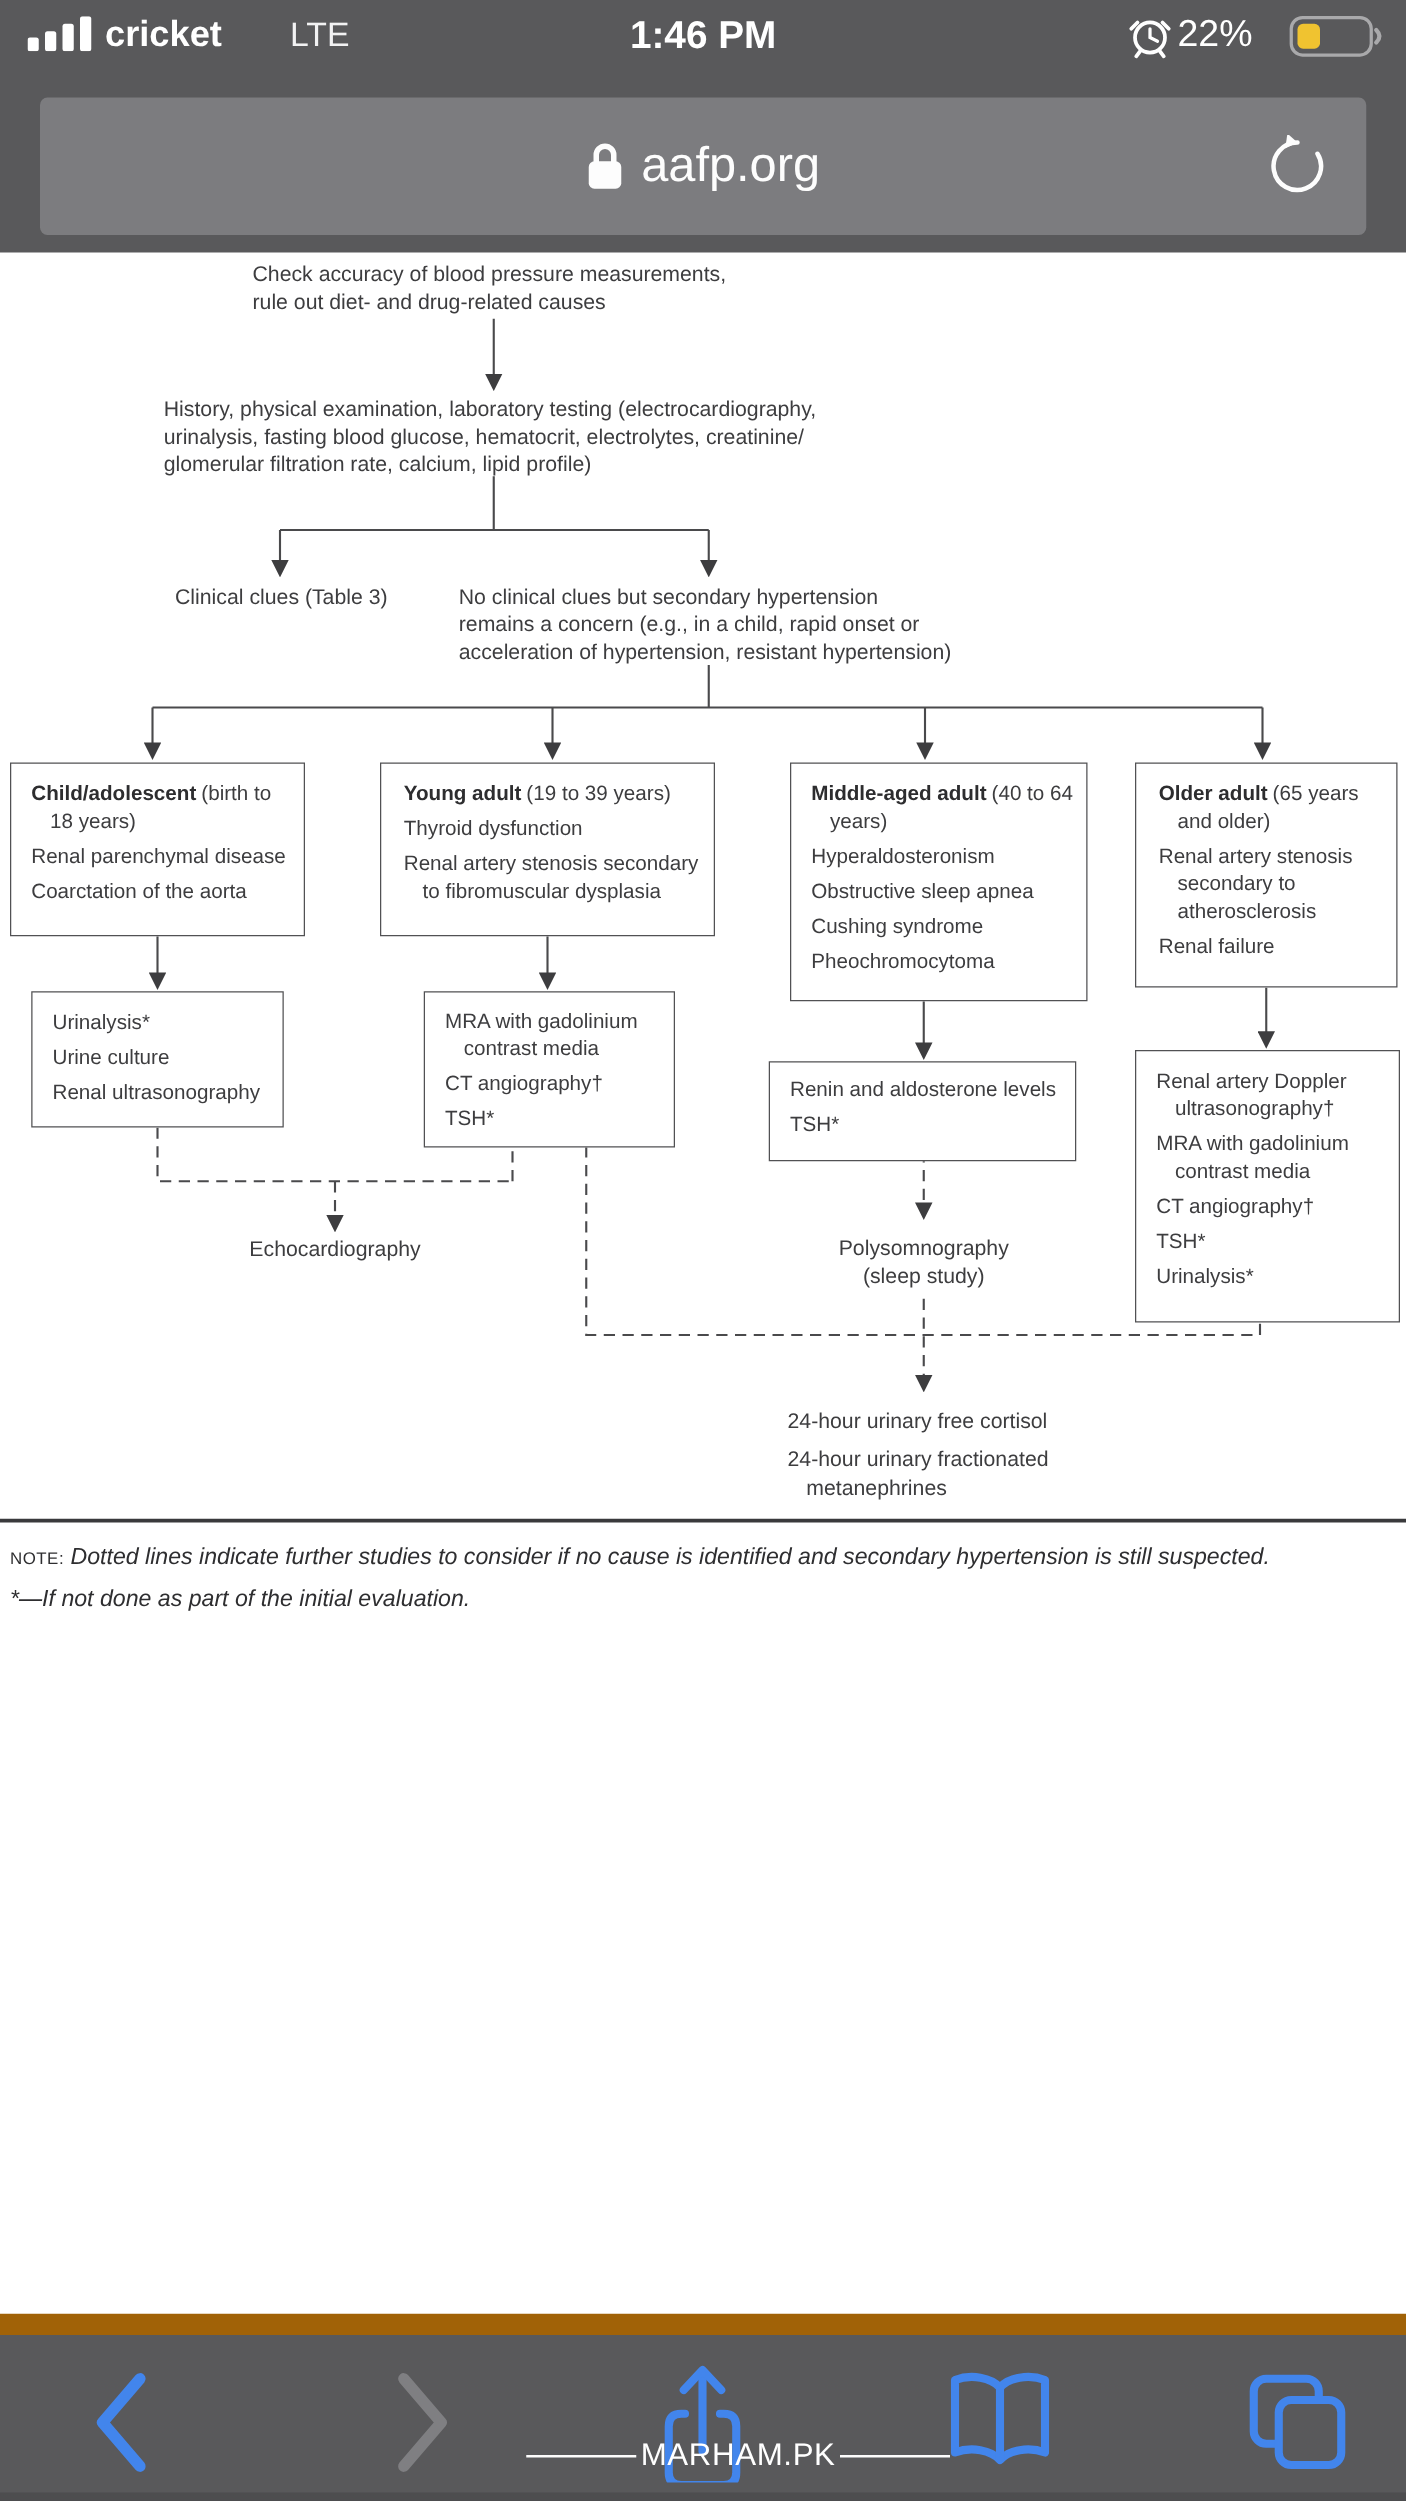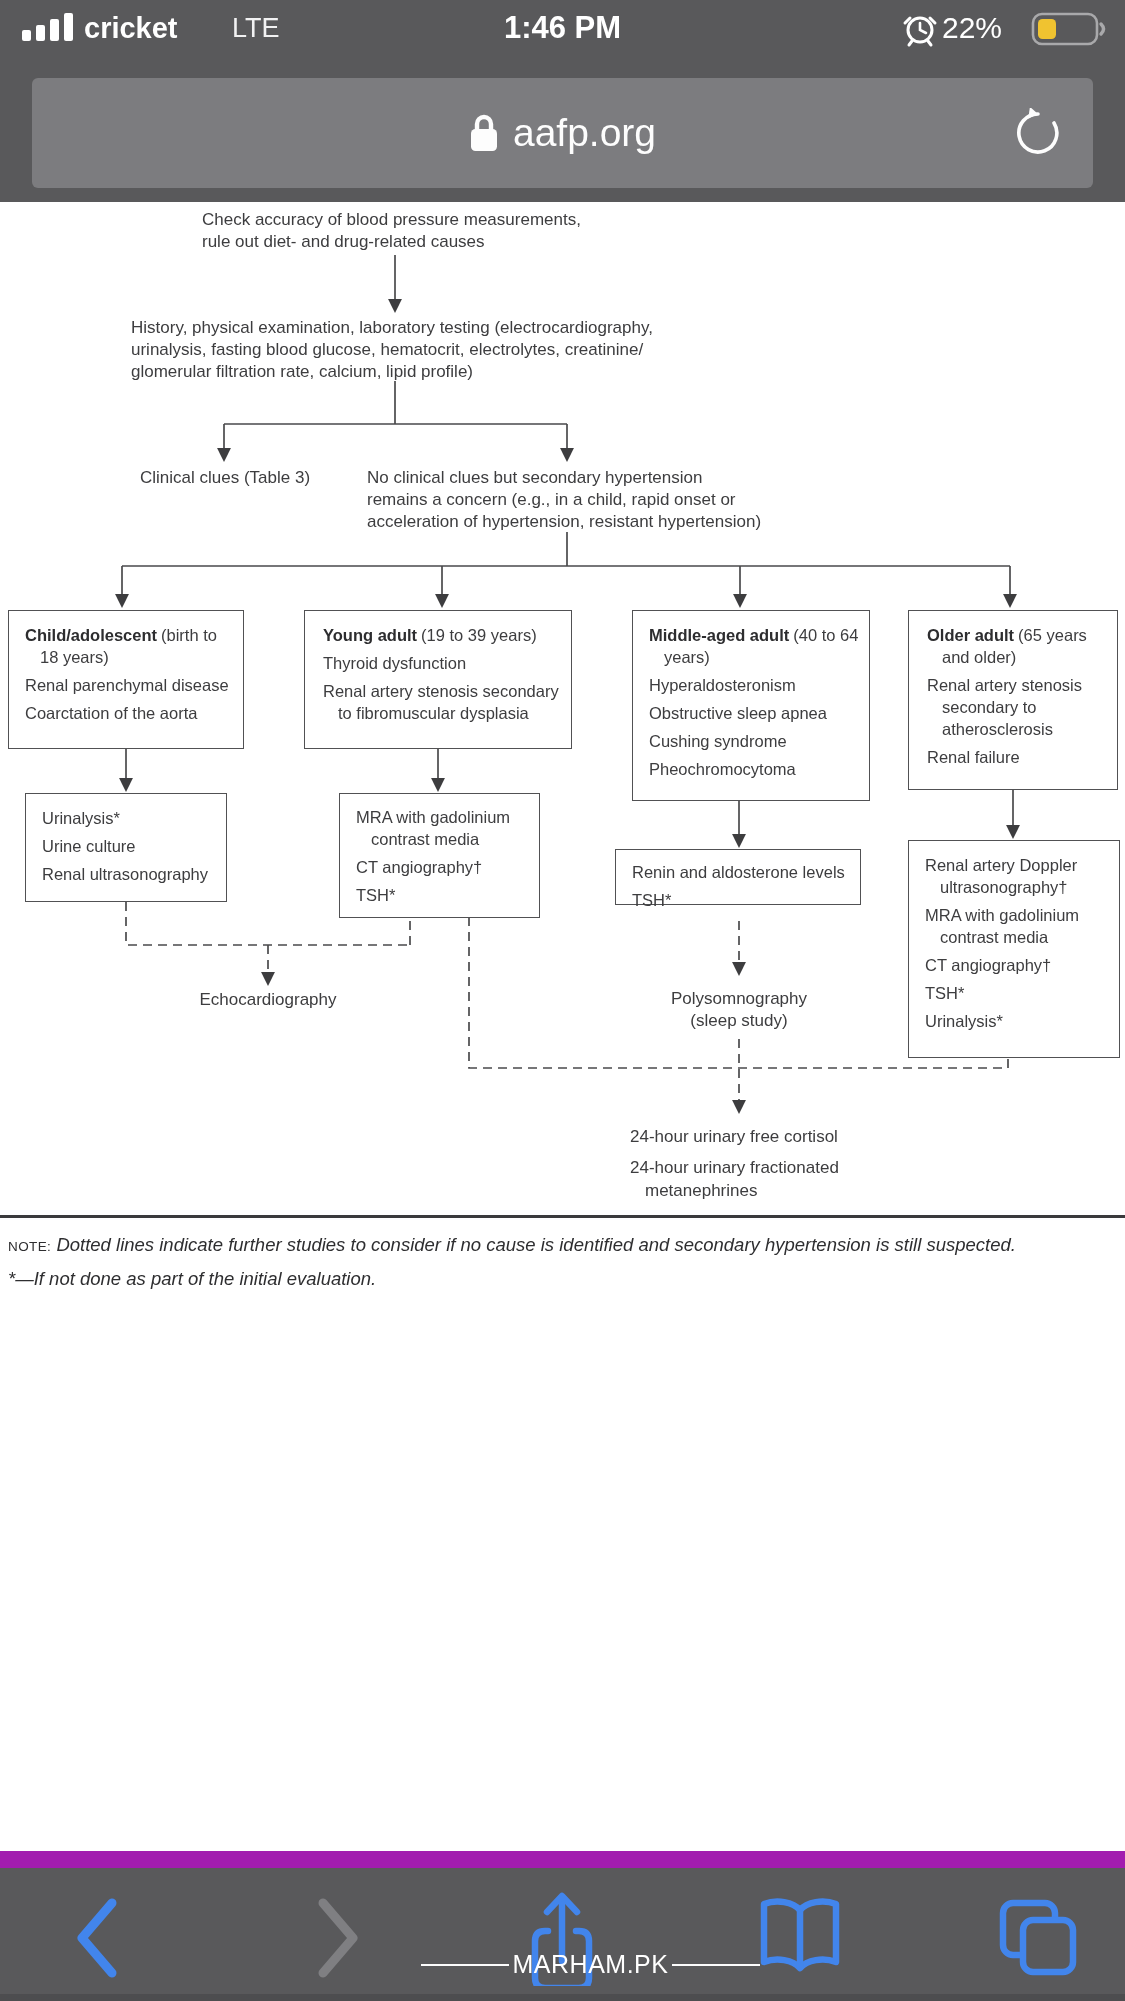--- a/index.html
+++ b/index.html
@@ -1,16 +1,16 @@
 <!DOCTYPE html>
 <html><head>
 <meta charset="utf-8">
 <style>
   html,body{margin:0;padding:0;background:#ffffff;}
-  .phone{position:relative;width:1125px;height:2001px;overflow:hidden;background:#a21caf;
+  .phone{position:relative;width:1125px;height:2001px;overflow:hidden;background:#a16207;
          font-family:"Liberation Sans", sans-serif;}
 
   
   .chrome-top{position:absolute;left:0;top:0;width:1125px;height:219px;background:#59595b;}
   .statusbar{position:absolute;left:0;top:0;width:1125px;height:56px;color:#fff;}
   .carrier{position:absolute;left:84px;top:12px;font-size:29px;font-weight:600;color:#fff;}
   .lte{position:absolute;left:232px;top:13px;font-size:27px;font-weight:500;color:#f2f2f3;}
   .time{position:absolute;left:0;top:10px;width:1125px;text-align:center;font-size:31px;font-weight:700;color:#fff;}
   .battpct{position:absolute;left:942px;top:11px;font-size:30px;font-weight:500;color:#fff;}
   .sigbars{position:absolute;left:22px;top:13px;width:55px;height:28px;}
@@ -177,21 +177,21 @@
       <div class="fc-item">Urine culture</div>
       <div class="fc-item">Renal ultrasonography</div>
     </div>
 
     <div class="fc-box" style="left:339px;top:591px;width:201px;height:125px;padding-top:12px;">
       <div class="fc-item">MRA with gadolinium contrast media</div>
       <div class="fc-item">CT angiography†</div>
       <div class="fc-item">TSH*</div>
     </div>
 
-    <div class="fc-box" style="left:615px;top:647px;width:246px;height:56px;padding-top:11px;">
+    <div class="fc-box" style="left:615px;top:647px;width:246px;height:80px;padding-top:11px;">
       <div class="fc-item">Renin and aldosterone levels</div>
       <div class="fc-item">TSH*</div>
     </div>
 
     <div class="fc-box" style="left:908px;top:638px;width:212px;height:218px;">
       <div class="fc-item">Renal artery Doppler ultrasonography†</div>
       <div class="fc-item">MRA with gadolinium contrast media</div>
       <div class="fc-item">CT angiography†</div>
       <div class="fc-item">TSH*</div>
       <div class="fc-item">Urinalysis*</div>

